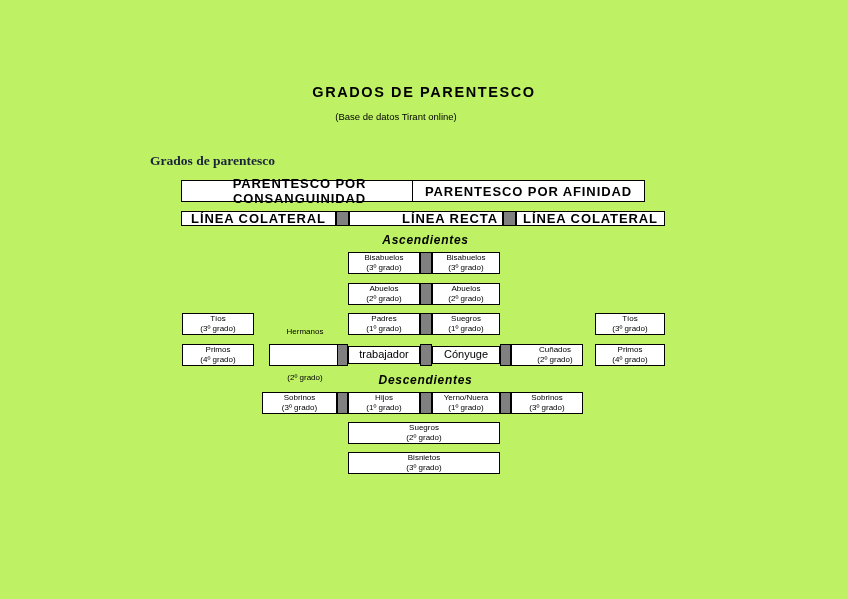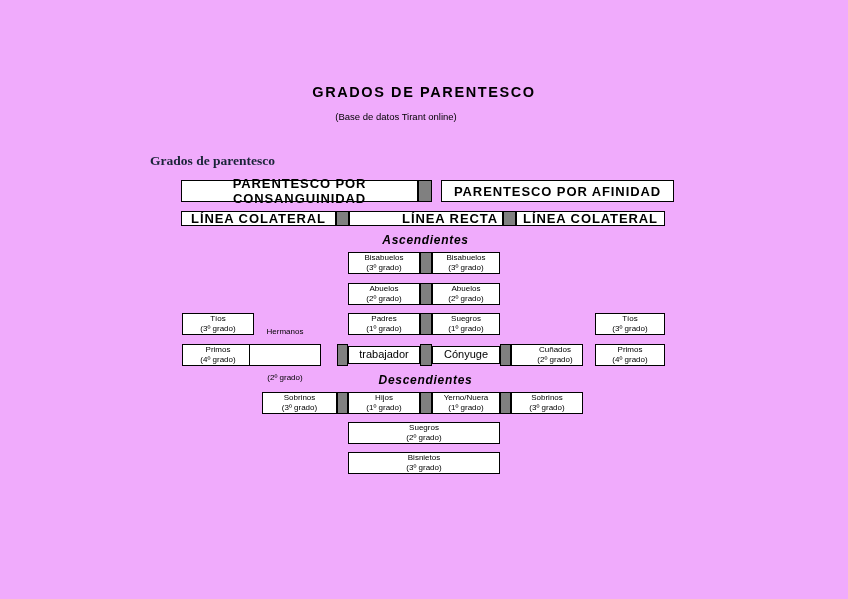--- a/index.html
+++ b/index.html
@@ -7,21 +7,21 @@
     padding: 0;
     background: #8a8a8a;
   }
   body {
     font-family: "Liberation Sans", sans-serif;
   }
   #page {
     position: relative;
     width: 848px;
     height: 599px;
-    background: #f0abfc;
+    background: #bef264;
     overflow: hidden;
   }
 
   
   .doc-title {
     position: absolute;
     left: 0;
     top: 84px;
     width: 848px;
     text-align: center;
@@ -109,21 +109,21 @@
 <div id="page">
 
   <div class="doc-title">GRADOS DE PARENTESCO</div>
   <div class="doc-subtitle">(Base de datos Tirant online)</div>
   <div class="section-title">Grados de parentesco</div>
 
   <div class="abox bar bar-tall" style="left:181px; top:180px; width:237px;">
     <span>PARENTESCO POR CONSANGUINIDAD</span>
   </div>
   <div class="spacer" style="left:418px; top:180px; width:14px; height:22px;"></div>
-  <div class="abox bar bar-tall" style="left:441px; top:180px; width:233px;">
+  <div class="abox bar bar-tall" style="left:412px; top:180px; width:233px;">
     <span>PARENTESCO POR AFINIDAD</span>
   </div>
 
   <div class="abox bar bar-short" style="left:181px; top:211px; width:155px;">
     <span>LÍNEA COLATERAL</span>
   </div>
   <div class="spacer" style="left:336px; top:211px; width:13px; height:15px;"></div>
   <div class="abox bar bar-short" style="left:349px; top:211px; width:154px;padding-left:48px;">
     <span>LÍNEA RECTA</span>
   </div>
@@ -169,21 +169,21 @@
   </div>
   <div class="abox node" style="left:595px; top:313px; width:70px;">
     <span class="l1">Tíos</span>
     <span class="l2">(3º grado)</span>
   </div>
 
   <div class="abox node" style="left:182px; top:344px; width:72px;">
     <span class="l1">Primos</span>
     <span class="l2">(4º grado)</span>
   </div>
-  <div class="abox node" style="left:249px; top:344px; width:72px;gap:36px;">
+  <div class="abox node" style="left:269px; top:344px; width:72px;gap:36px;">
     <span class="l1">Hermanos</span>
     <span class="l2">(2º grado)</span>
   </div>
   <div class="spacer" style="left:337px; top:344px; width:11px; height:22px;"></div>
   <div class="abox node node-single" style="left:348px; top:346px; width:72px;">
     <span class="l1">trabajador</span>
   </div>
   <div class="spacer" style="left:420px; top:344px; width:12px; height:22px;"></div>
   <div class="abox node node-single" style="left:432px; top:346px; width:68px;">
     <span class="l1">Cónyuge</span>

